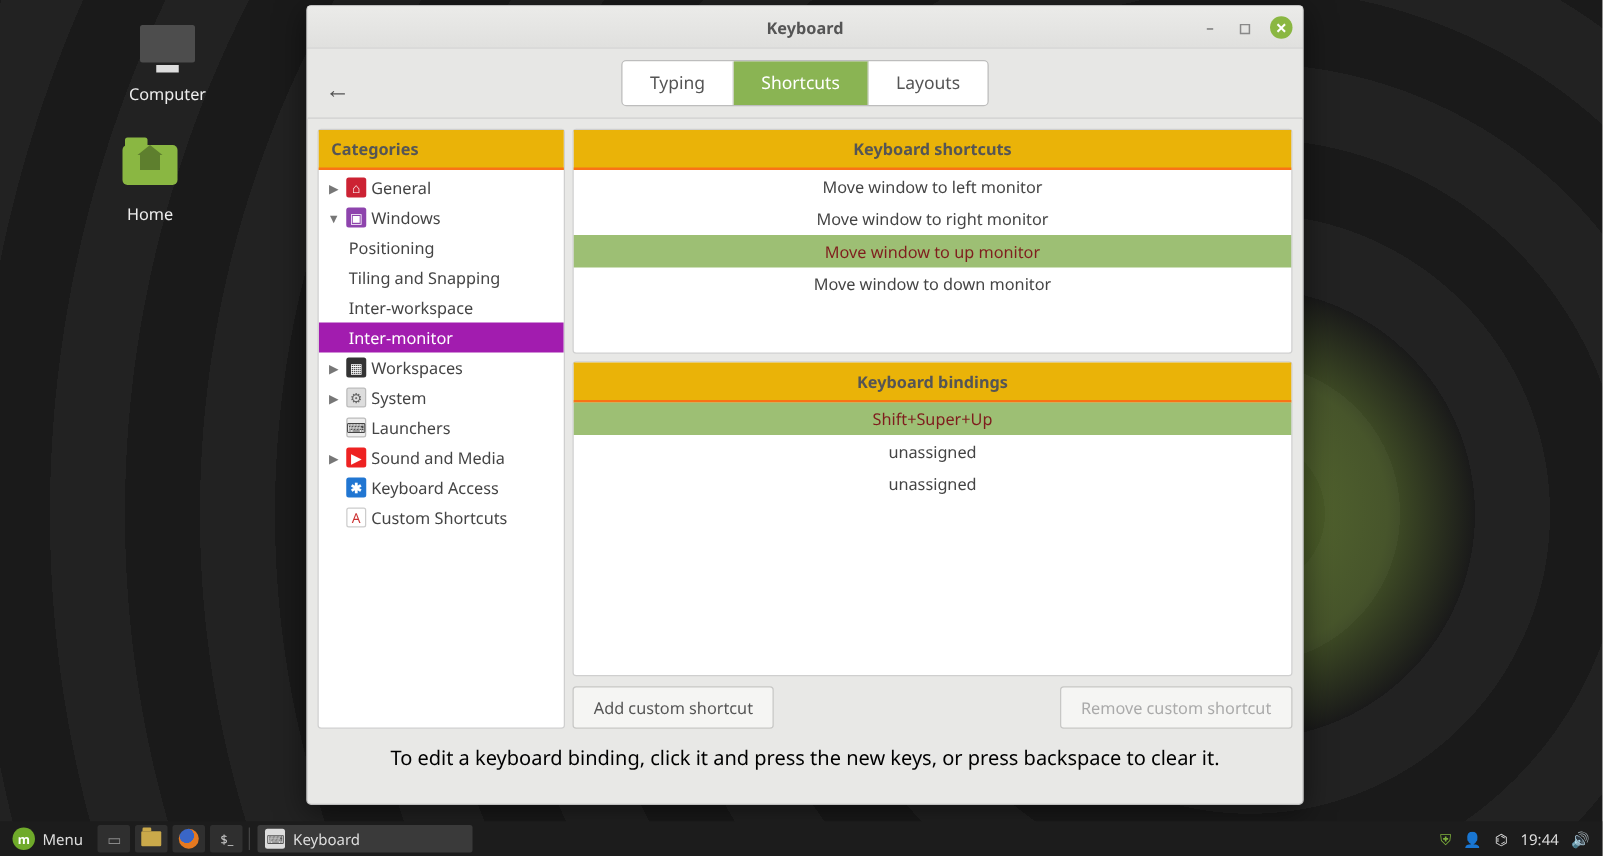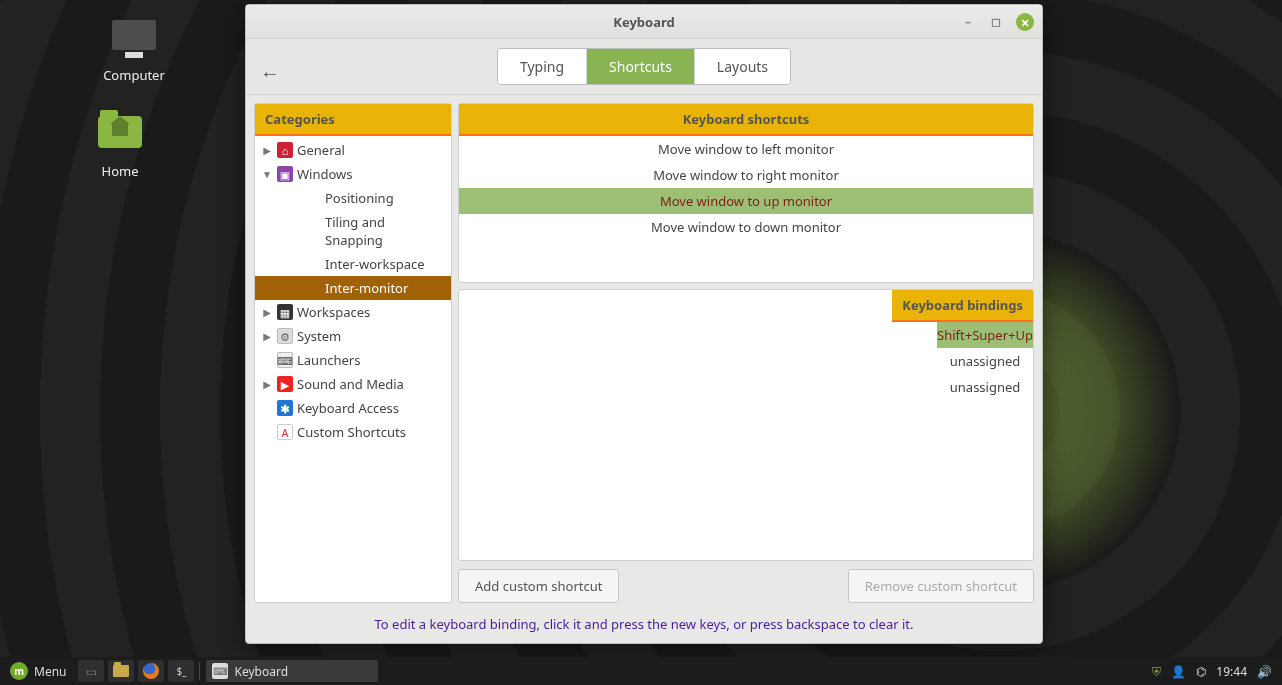--- a/index.html
+++ b/index.html
@@ -73,46 +73,46 @@
   .body{ flex:1; display:flex; gap:6px; padding:8px 8px 4px 8px; }
 
   .panel{ background:#fff; border:1px solid #cfcfcf; border-radius:3px; display:flex; flex-direction:column;}
   .panel .ph{ background:#eab308; color:#555; font-weight:bold; font-size:13px; padding:6px 10px; border-bottom:2px solid #f97316;}
 
   .left{ width:198px;}
   .tree{ font-size:13px; color:#444; overflow:auto; flex:1; padding-top:2px;}
   .node{ display:flex; align-items:center; gap:4px; padding:3px 6px; cursor:pointer;}
   .node .exp{ width:12px; text-align:center; color:#777; font-size:10px;}
   .node .ico{ width:16px; height:16px; display:inline-flex;align-items:center;justify-content:center; font-size:11px; border-radius:2px;}
-  .node.child{ padding-left:70px;}
-  .node.selected{ background:#a16207; color:#fff;}
+  .node.child{ padding-left:24px;}
+  .node.selected{ background:#a21caf; color:#fff;}
   .ico.general{background:#c23;color:#fff;}
   .ico.windows{background:#8e44ad;color:#fff;}
   .ico.workspaces{background:#333;color:#fff;}
   .ico.system{background:#ddd;color:#666;border:1px solid #bbb;}
   .ico.launchers{background:#eee;border:1px solid #bbb;}
   .ico.sound{background:#e22;color:#fff;}
   .ico.ua{background:#2176d2;color:#fff;font-weight:bold;}
   .ico.custom{background:#fff;border:1px solid #ccc;color:#c33;}
 
   .right{ flex:1; display:flex; flex-direction:column; gap:6px;}
   .list{ font-size:13px;}
   .list .row{ padding:4px 0; text-align:center; color:#444; cursor:pointer;}
   .list .row.selected{ background:#9dbf74; color:#7f1d1d;}
   .shortcuts-panel{ height:180px;}
-  .bindings-panel{ flex:1;align-items:flex-end;}
+  .bindings-panel{ flex:1;}
 
   .footer-row{ display:flex; justify-content:space-between; padding:2px 0 0;}
   .btn{
     border:1px solid #c7c7c5; background:#f5f5f3; color:#555; font-size:13px;
     padding:7px 16px; border-radius:3px; cursor:pointer;
   }
   .btn.disabled{ color:#aaa; cursor:default;}
 
-  .hint{ text-align:center; font-size:13px; color:#4c1d95; padding:8px 0 10px;}
+  .hint{ text-align:center; font-size:16px; color:#000000; padding:8px 0 26px;}
 
   
   .taskbar{
     position:absolute; left:0; bottom:0; width:100%; height:28px;
     background:#1c1c1c; display:flex; align-items:center; color:#ddd; font-size:12px;
   }
   .taskbar .menu-btn{ display:flex; align-items:center; gap:6px; padding:0 10px; height:100%; cursor:pointer;}
   .mint-logo{ width:18px;height:18px;border-radius:50%;background:#6faa2a;display:flex;align-items:center;justify-content:center;color:#fff;font-size:10px;font-weight:bold;}
   .tb-item{ width:26px; height:22px; margin:0 2px; display:flex;align-items:center;justify-content:center; border-radius:2px; cursor:pointer;}
   .tb-item.files{background:#2f2f2f;}

